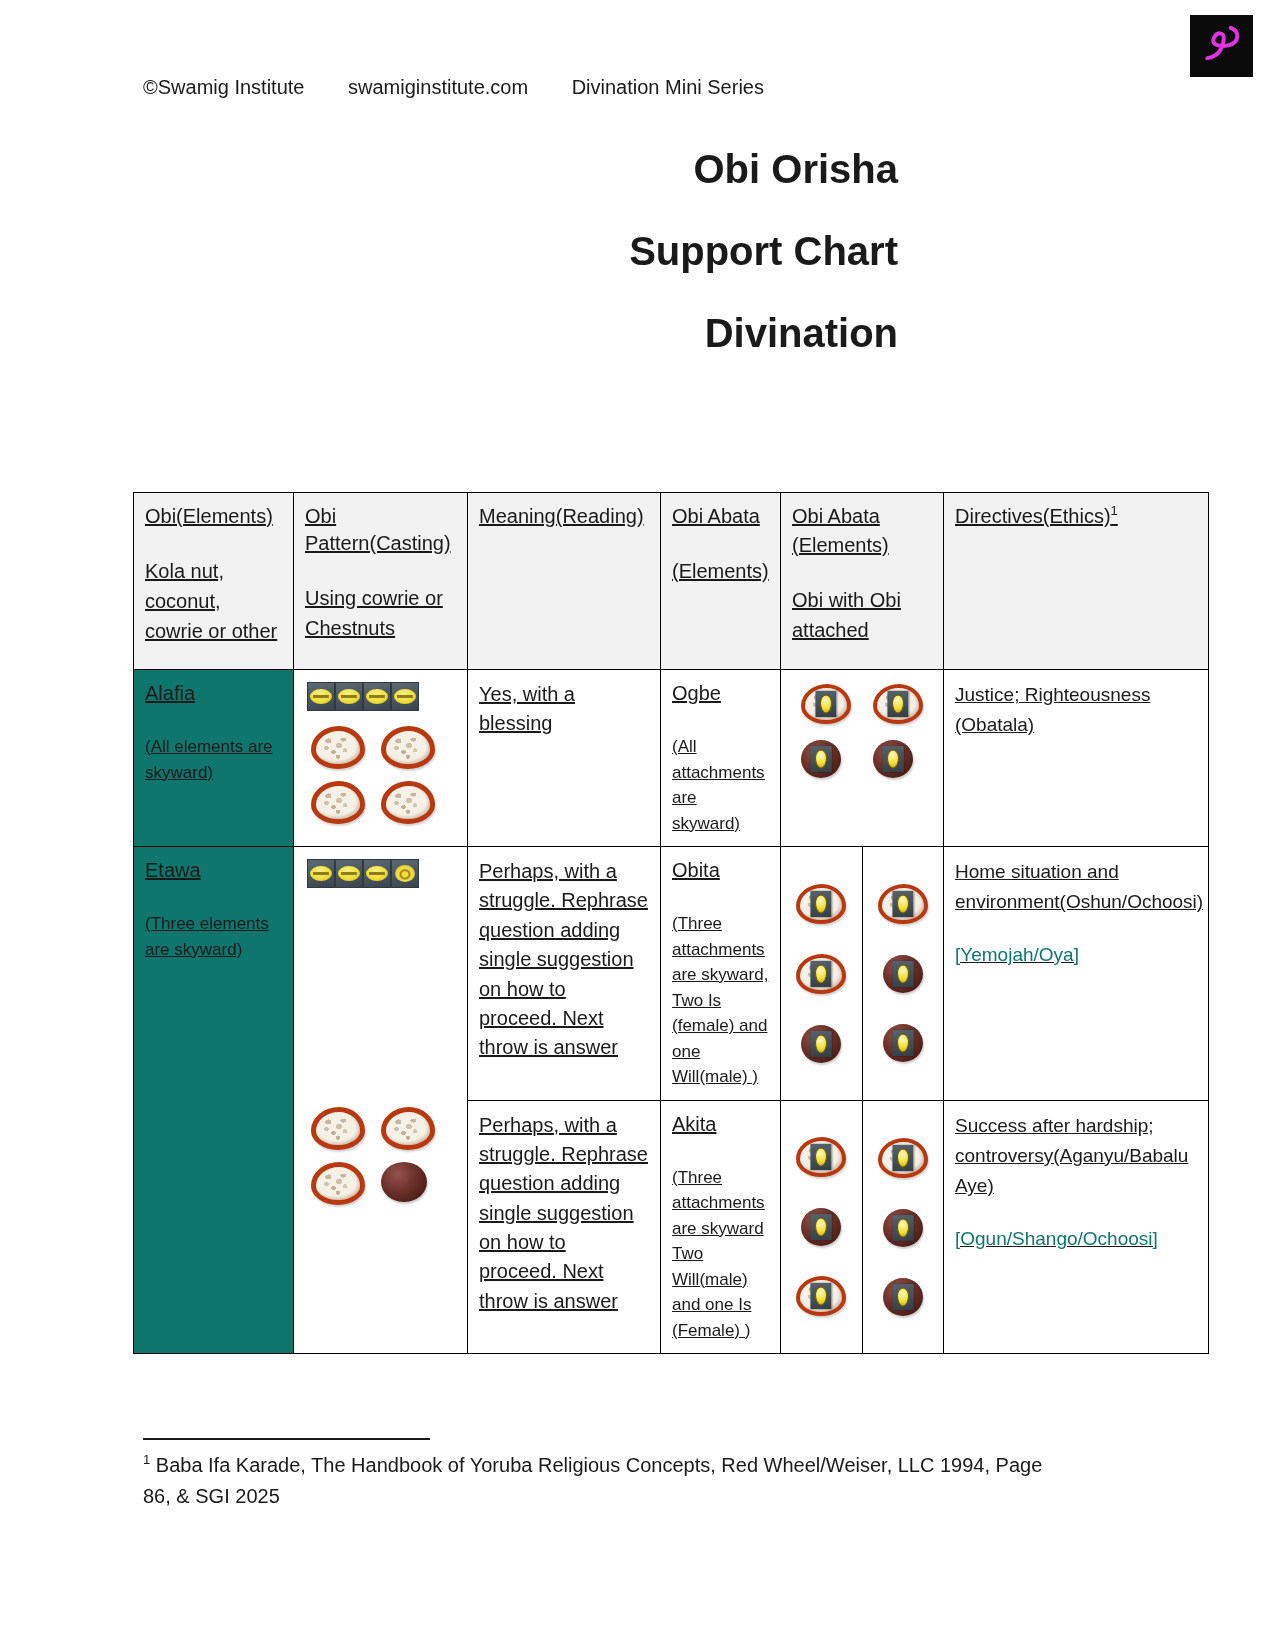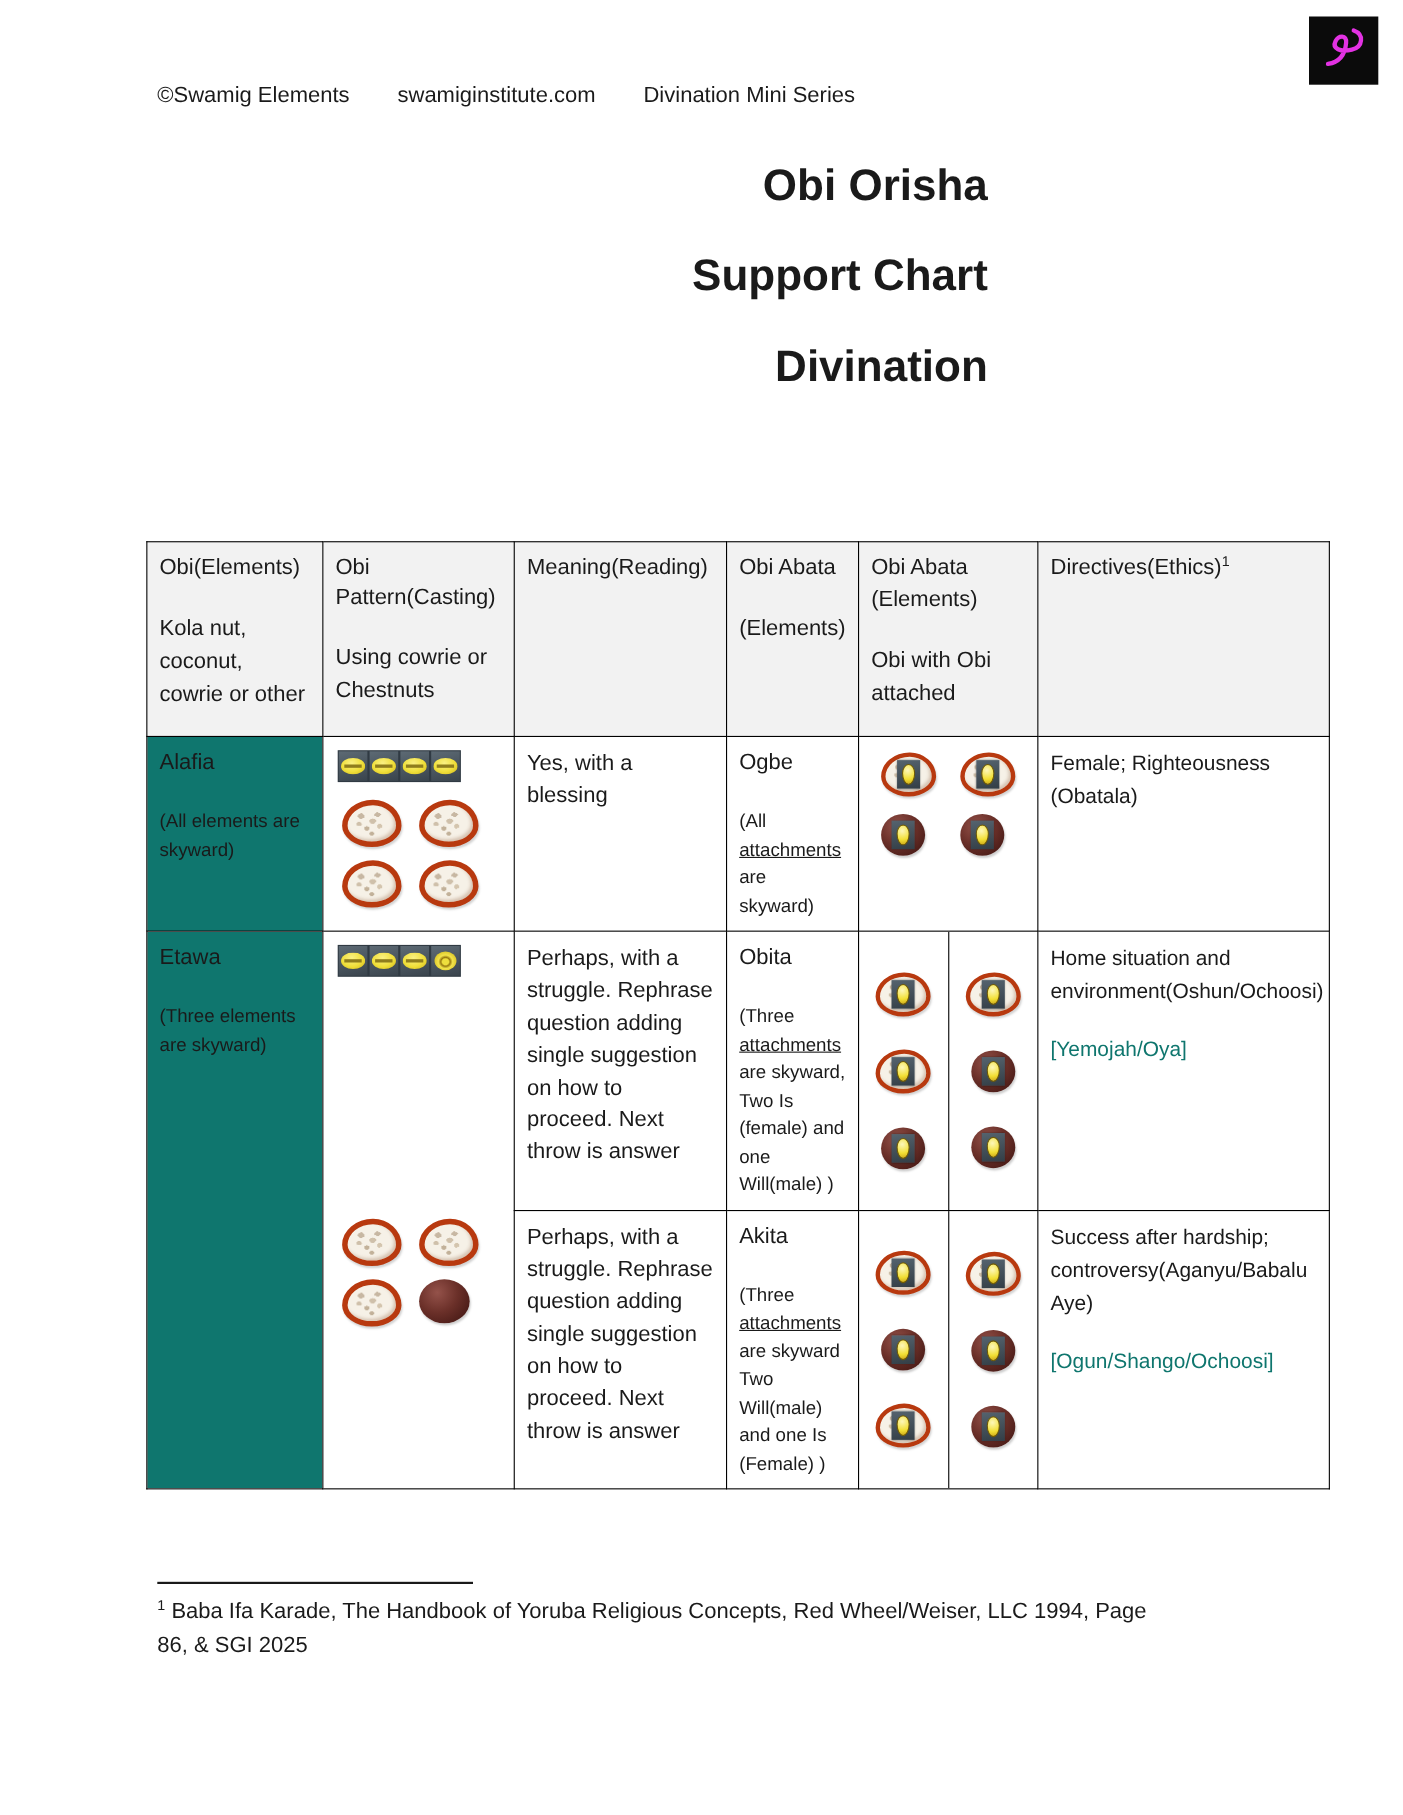--- a/index.html
+++ b/index.html
@@ -11,21 +11,21 @@
   .doc-header span{margin-right:38px;}
   .logo{position:absolute;top:15px;left:1190px;width:63px;height:62px;background:#0b0b0b;
         display:flex;align-items:center;justify-content:center;}
 
   
   .titles{margin:50px 0 0 133px;width:765px;text-align:right;}
   .titles h1{font-size:40px;font-weight:bold;margin:0 0 42px 0;line-height:1;}
   .titles h1:last-child{margin-bottom:0;}
 
   
-  table.chart{border-collapse:collapse;table-layout:fixed;margin:139px 0 0 133px;width:1075px;}
+  table.chart{border-collapse:collapse;table-layout:fixed;margin:139px 0 0 133px;width:1075px;text-decoration:underline;}
   table.chart th,table.chart td{border:1px solid #000;vertical-align:top;padding:10px 11px;
         text-align:left;font-weight:normal;overflow:hidden;}
   table.chart th{background:#f2f2f2;}
   td.gray{background:#0f766e;}
   tr.r-head{height:177px;} tr.r1{height:145px;} tr.r2{height:238px;} tr.r3{height:240px;}
 
   .h-main{font-size:20px;line-height:1.35;}
   .h-gap{margin-top:28px;}
   .h-gap-sm{margin-top:2px;}
   .h-sub{font-size:20px;line-height:1.5;margin-top:26px;}
@@ -88,21 +88,21 @@
   .footnote{margin:0 0 0 143px;width:900px;font-size:20px;line-height:1.55;}
   .footnote sup{font-size:13px;vertical-align:super;line-height:0;}
   .supported{margin:34px 0 0 143px;font-size:20px;white-space:pre-wrap;}
 </style>
 </head>
 <body>
 
 <div class="page">
 
   <div class="doc-header">
-    <span>©Swamig Elements</span>
+    <span>©Swamig Institute</span>
     <span>swamiginstitute.com</span>
     <span>Divination Mini Series</span>
   </div>
 
   <div class="logo">
     <svg width="52" height="52" viewBox="0 0 60 60">
       <path d="M40 9 C51 13 50 26 38 29 C26 32 17 28 21 20 C24 14 33 13 32 22 C31 33 26 42 13 44" fill="none" stroke-width="4.5" stroke-linecap="round" stroke="#e332e3"></path>
     </svg>
   </div>
 
@@ -181,21 +181,21 @@
       </td>
       <td>
         <div class="abata-grid">
               <span class="icon kola-up-attached"></span>
               <span class="icon kola-up-attached"></span>
               <span class="icon kola-down-attached"></span>
               <span class="icon kola-down-attached"></span>
             </div>
       </td>
       <td>
-        <div class="directive-main">Female; Righteousness (Obatala)</div>
+        <div class="directive-main">Justice; Righteousness (Obatala)</div>
       </td>
     </tr>
 
     <tr class="r2">
       <td class="gray" rowspan="2">
         <div class="cell-main">Etawa</div>
         <div class="cell-sub">(Three elements are skyward)</div>
       </td>
       <td class="pattern-cell" rowspan="2">
         <div class="cast-strip">

